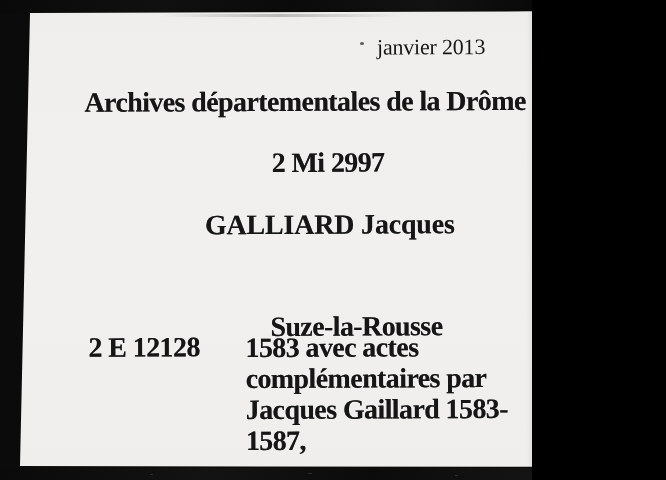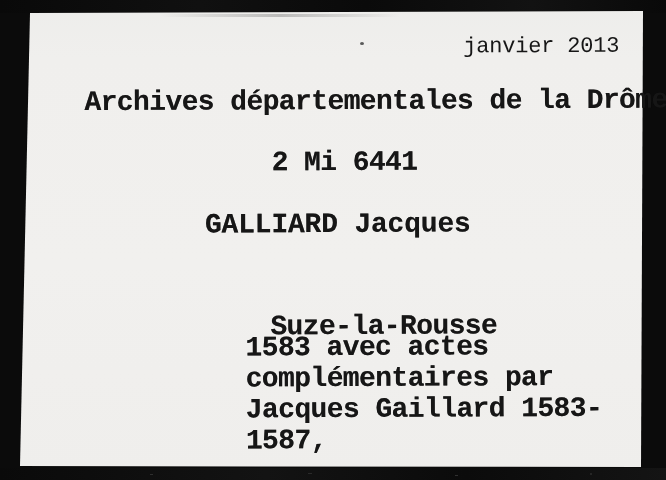--- a/index.html
+++ b/index.html
@@ -1,21 +1,21 @@
 <!DOCTYPE html>
 <html style="--background: #0b0b0b; --card: #f0efed; --ink: #161616;"><head>
 <meta charset="utf-8">
 <style>
   html,body{margin:0;padding:0;background:#000;}
   .stage{
     position:relative;
-    width:666px;height:480px;
+    width:532px;height:480px;
     overflow:hidden;
     background:var(--background,#0b0b0b);
-    font-family:Liberation Mono, monospace;
+    font-family:Liberation Serif, serif;
     -webkit-font-smoothing:antialiased;
   }
   
   .stage::before{
     content:"";position:absolute;left:0;top:0;right:0;height:13px;
     background:linear-gradient(90deg,#090909 0%,#101010 30%,#0a0a0a 55%,#121212 80%,#090909 100%);
   }
   .stage::after{
     content:"";position:absolute;left:0;bottom:0;right:0;height:12px;
     background:linear-gradient(90deg,#0a0a0a,#131313 40%,#0b0b0b 70%,#141414 100%);
@@ -62,23 +62,24 @@
 </style>
 </head>
 <body>
 
 <div class="stage">
   <div class="card"></div>
 
   <div class="content">
     <div class="txt regular date-note">janvier 2013</div>
     <div class="txt bold institution">Archives départementales de la Drôme</div>
-    <div class="txt bold microfilm">2 Mi 6441</div>
+    <div class="txt bold microfilm">2 Mi 2997</div>
     <div class="txt bold notary">GALLIARD Jacques</div>
     <div class="txt bold place">Suze-la-Rousse</div>
+    <div class="txt bold cote">2 E 12128</div>
     <div class="desc">
       <div>1583 avec actes</div>
       <div>complémentaires par</div>
       <div>Jacques Gaillard 1583-1587,</div>
     </div>
   </div>
 
   <div class="smudge"></div>
   <div class="speck s1"></div>
   <div class="speck s2"></div>

